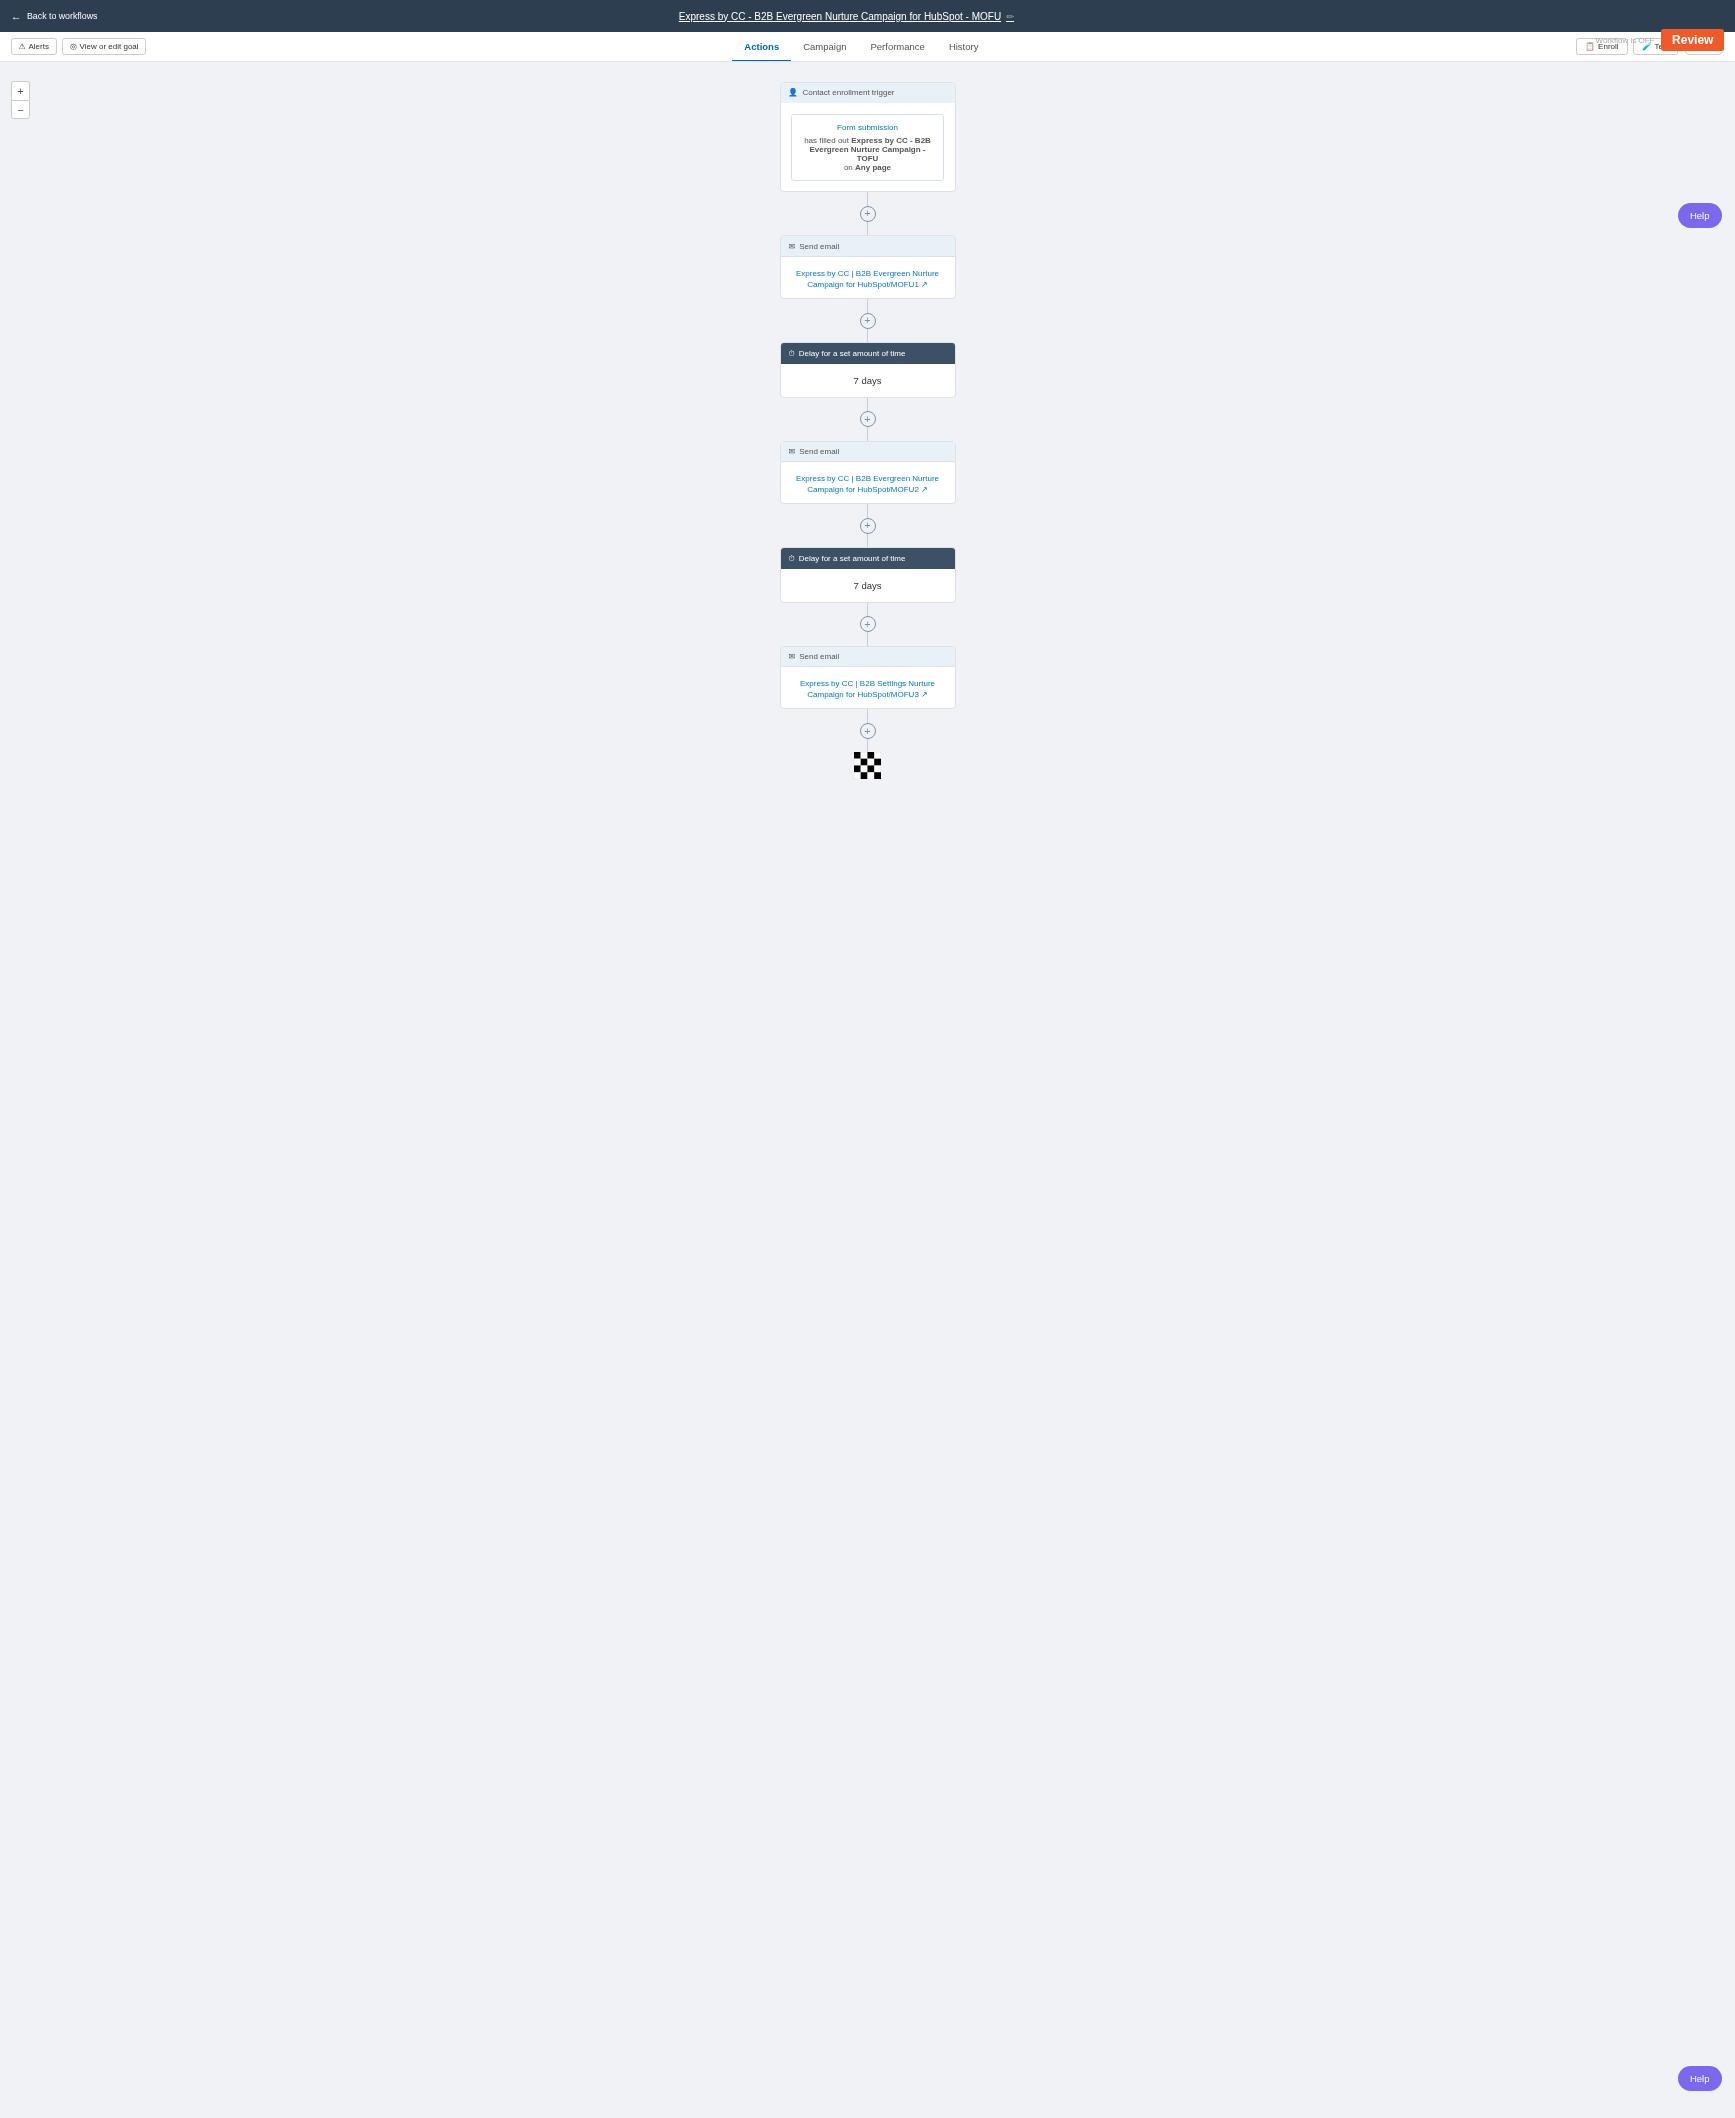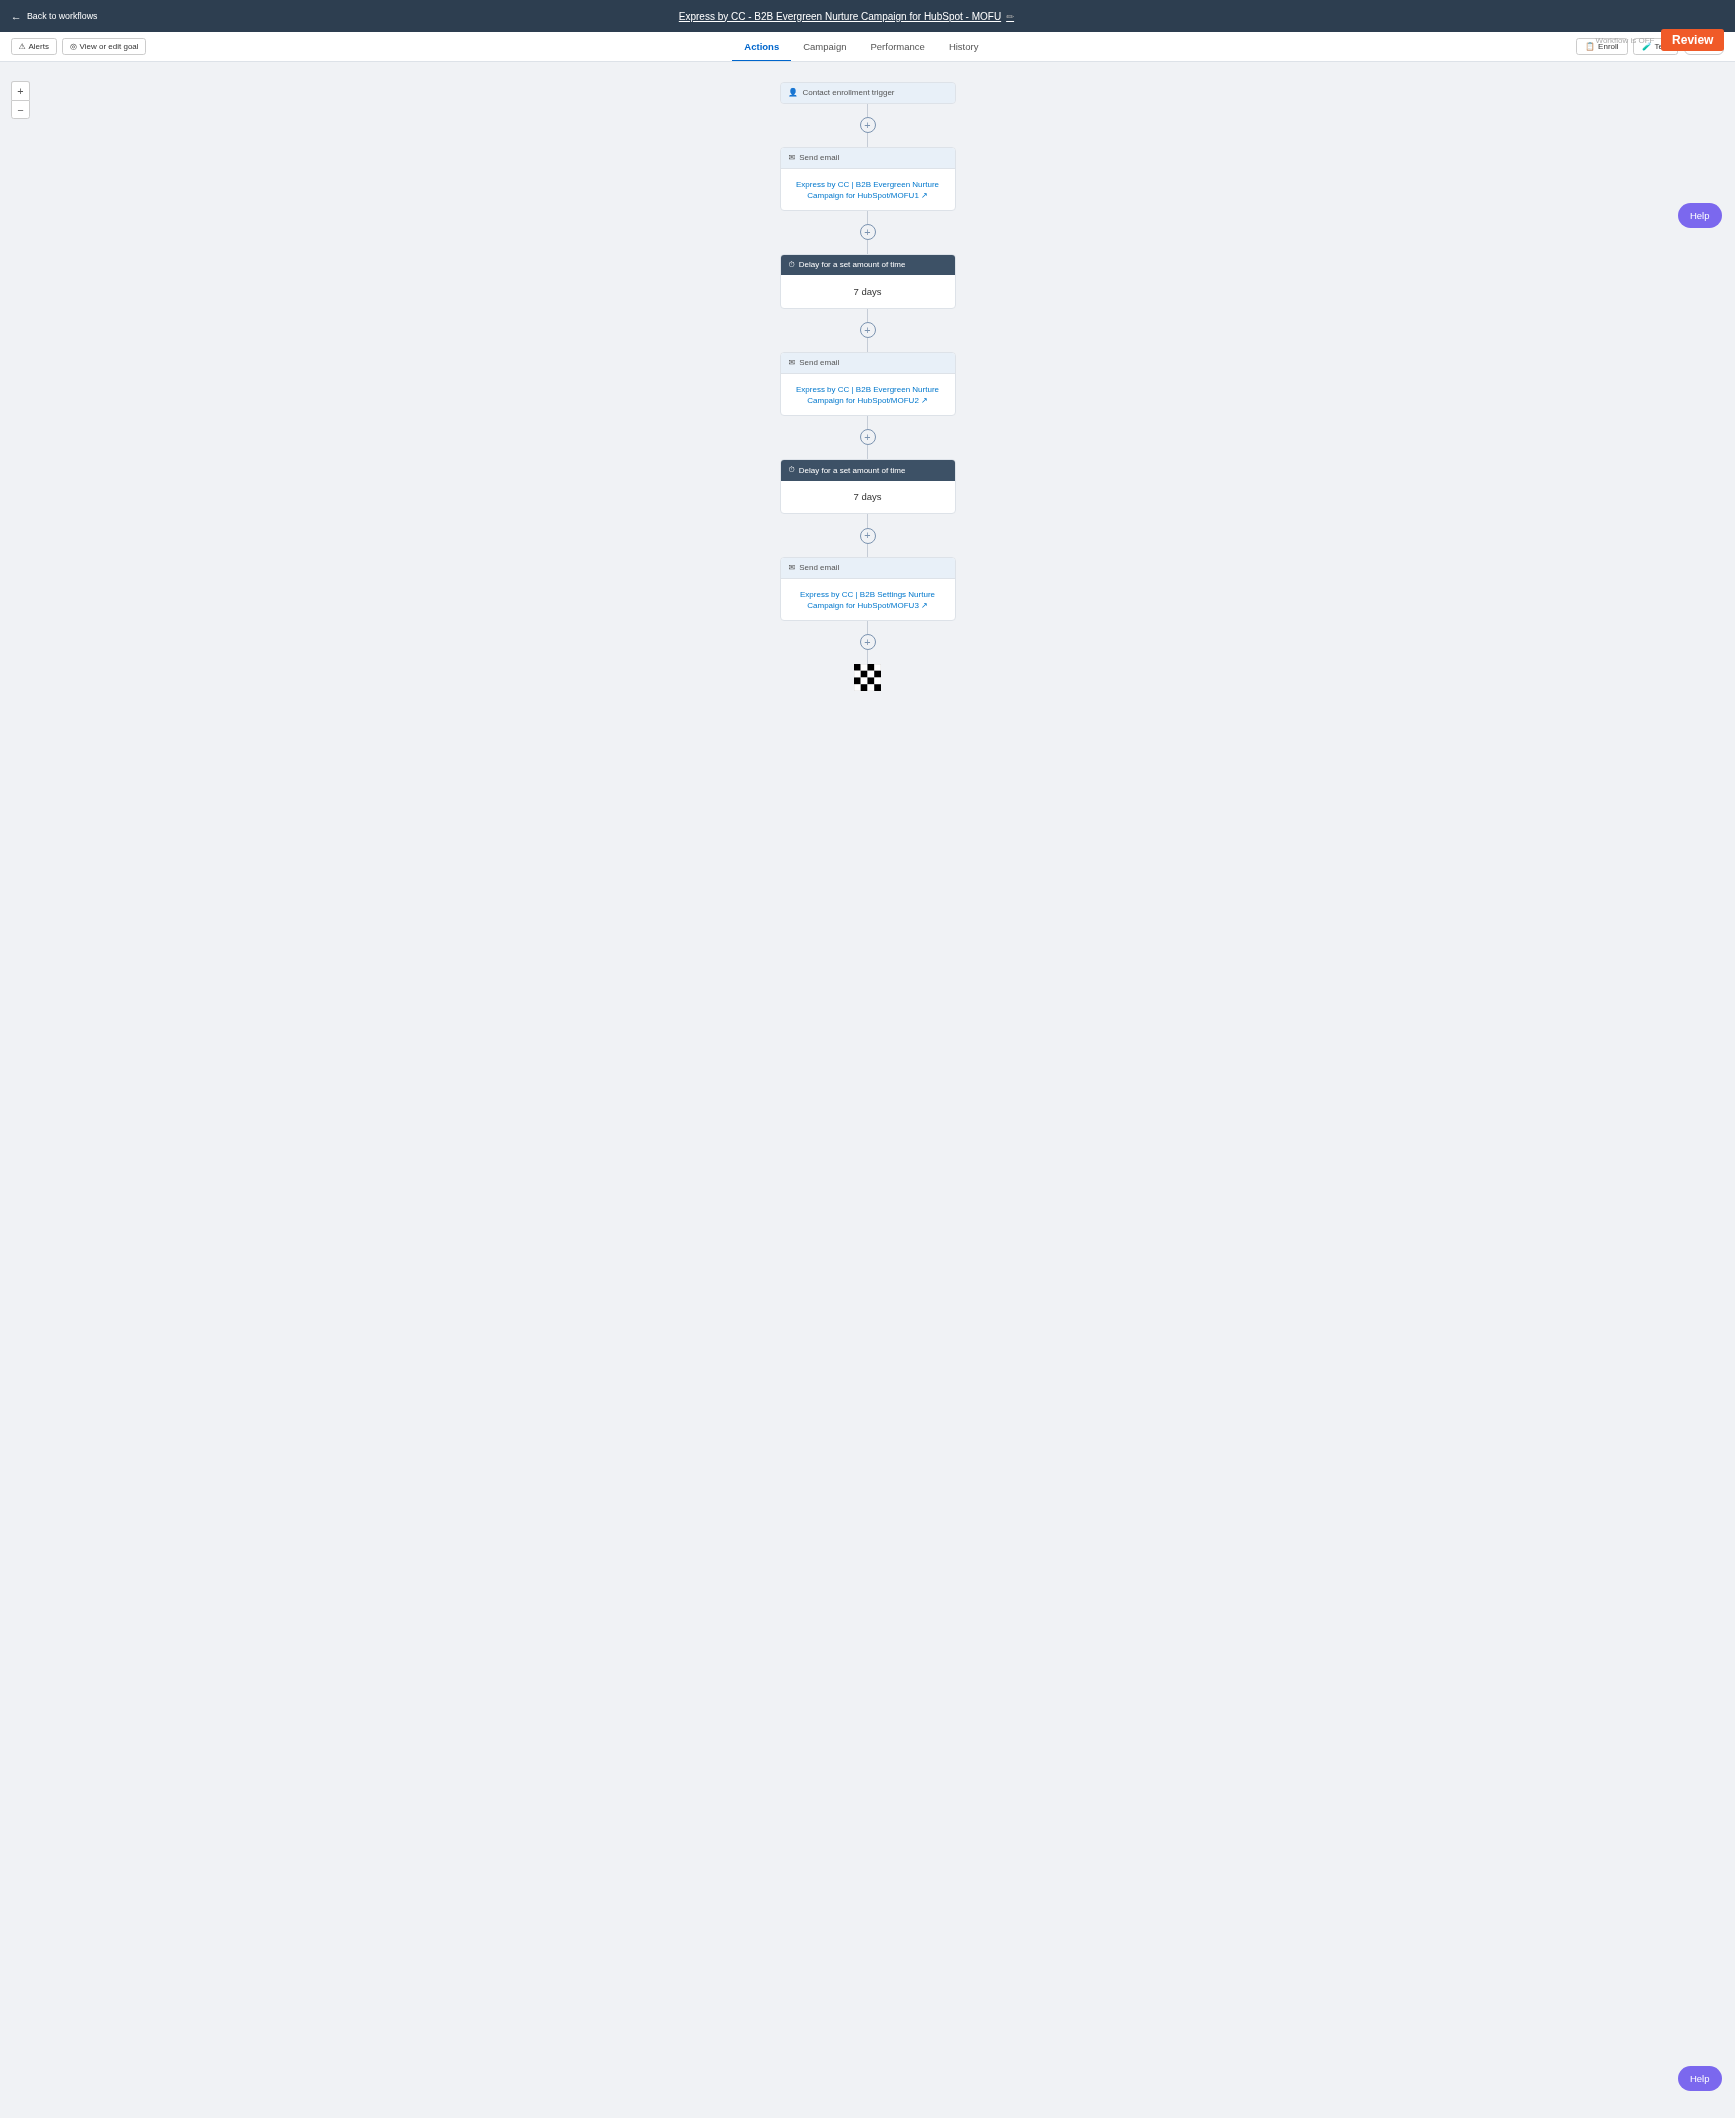--- a/index.html
+++ b/index.html
@@ -203,20 +203,31 @@
 </div>
 <div class="zoom-level">100%</div>
 
 <div class="canvas">
   <div class="workflow-container">
 
     <div class="trigger-node">
       <div class="trigger-header">
         <span>👤</span>
         <span>Contact enrollment trigger</span>
+      </div>
+      <div style="padding: 5.4px;">
+        <div class="trigger-body">
+          <div class="form-label">Form submission</div>
+          <div>
+            <span>has filled out</span>
+            <span> </span><strong>Express by CC - B2B Evergreen Nurture Campaign - TOFU</strong><br>
+            <span>on</span>
+            <span> </span><strong>Any page</strong>
+          </div>
+        </div>
       </div>
     </div>
 
     <div class="connector-with-plus">
       <div class="connector-line"></div>
       <div class="plus-btn">+</div>
       <div class="connector-line"></div>
     </div>
 
     <div class="email-node">

